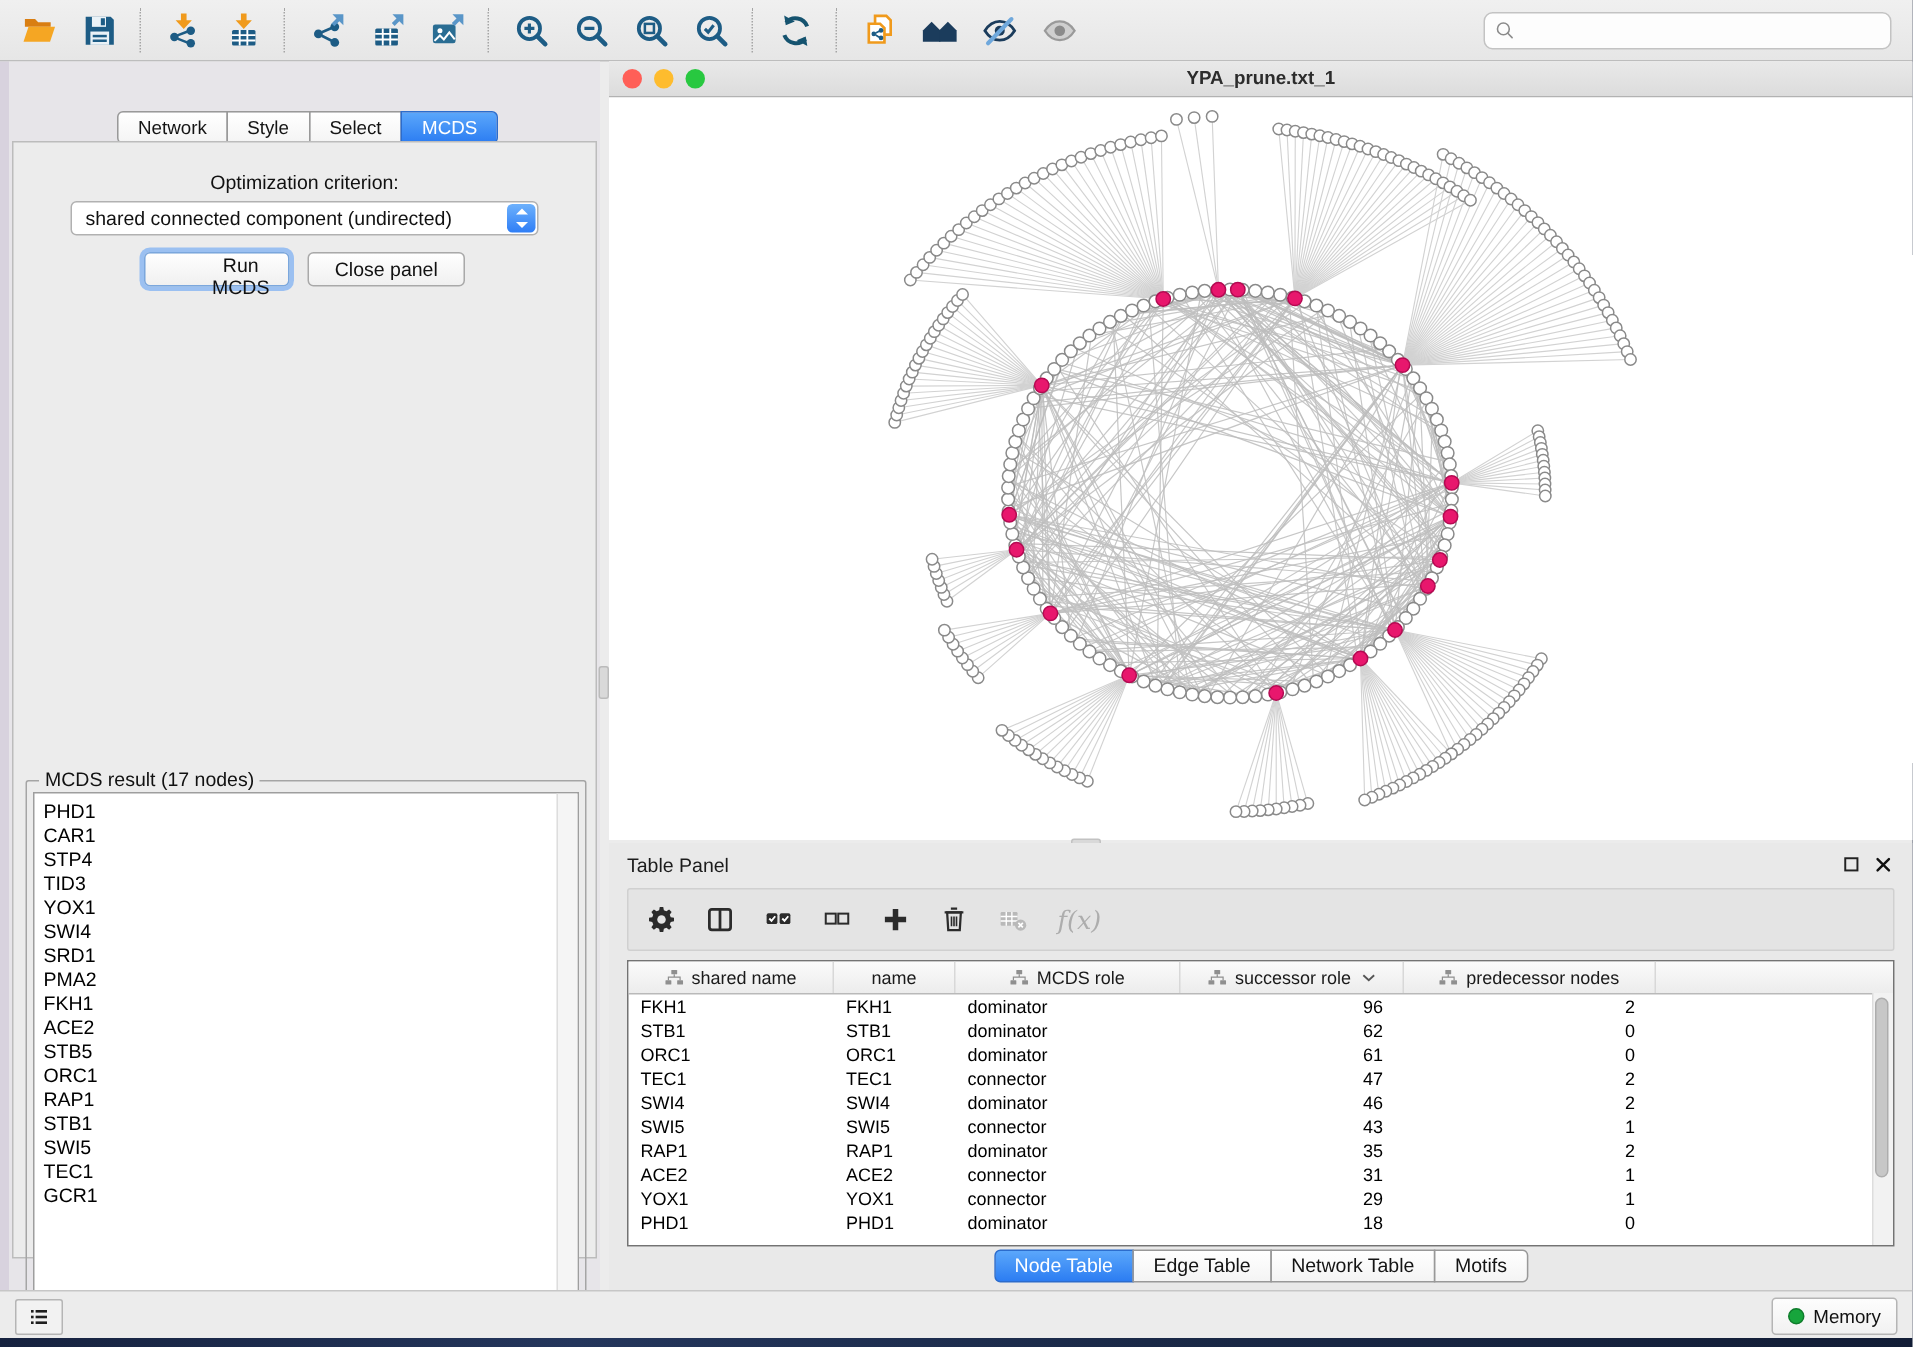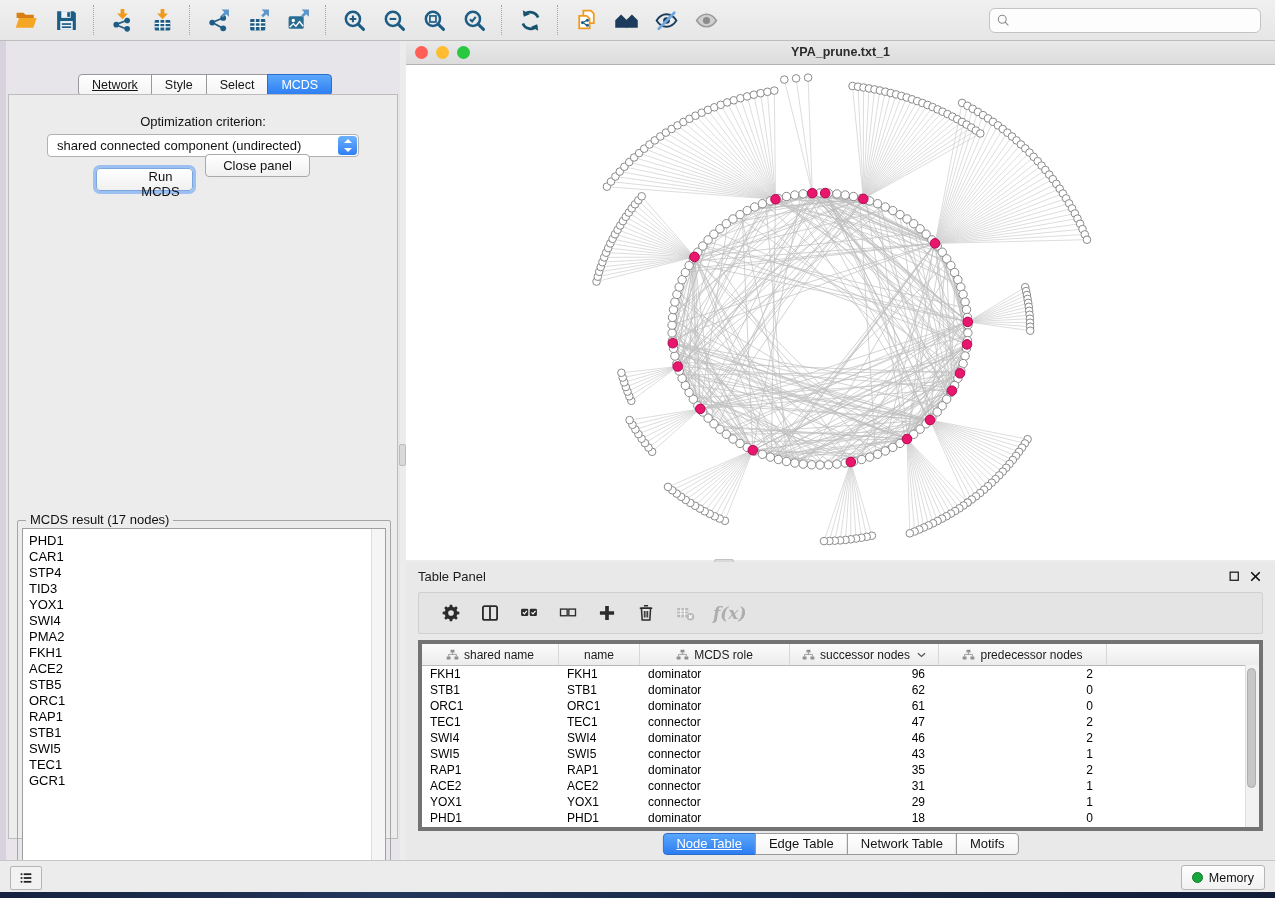--- a/index.html
+++ b/index.html
@@ -28,37 +28,37 @@
   .panel-titlebar{position:absolute;left:0;top:0;right:0;height:26px;}
   .panel-title{position:absolute;left:10px;top:6px;font-size:13px;color:#1c1c1c;}
   .win-ctl{position:absolute;top:7px;width:13px;height:13px;cursor:default;}
   .win-ctl svg{width:13px;height:13px;display:block;}
   .cp-float{right:36px;} .cp-close{right:14px;}
 
   .seg-row{position:absolute;display:flex;}
   .cp-tabs{top:33px;left:72px;}
   .seg{height:20px;line-height:20px;padding:0 13px;background:linear-gradient(#ffffff,#f4f4f4);border:1px solid #999;
     margin-left:-1px;font-size:12.5px;color:#141414;cursor:default;white-space:nowrap;}
-  .seg:first-child{border-radius:4px 0 0 4px;margin-left:0;text-decoration:underline;}
+  .seg:first-child{border-radius:4px 0 0 4px;margin-left:0;}
   .seg:last-child{border-radius:0 4px 4px 0;}
   .seg.active{background:linear-gradient(#5ba7fb,#2c7df2);border-color:#2c6ccc;color:#fff;}
 
   .cp-content{position:absolute;left:2px;top:53px;right:2px;bottom:21px;background:#ececec;border:1px solid #bcbcbc;}
   .opt-label{position:absolute;top:19px;left:0;right:0;text-align:center;font-size:13px;color:#111;}
   .mac-select{position:absolute;left:38px;top:39px;width:312px;height:23px;background:#fff;border:1px solid #b1b1b1;border-radius:4px;
     box-sizing:border-box;display:flex;align-items:center;cursor:default;}
   .mac-select .sel-text{flex:1;font-size:13px;color:#111;padding-left:9px;white-space:nowrap;overflow:hidden;}
   .stepper{width:19px;height:19px;margin-right:1px;background:linear-gradient(#6db1fc,#2f7ef6);border-radius:3.5px;position:relative;flex:0 0 auto;}
   .stepper i{position:absolute;left:50%;transform:translateX(-50%);width:0;height:0;border-left:4px solid transparent;border-right:4px solid transparent;}
   .stepper .up{top:3px;border-bottom:4.5px solid #fff;}
   .stepper .dn{bottom:3px;border-top:4.5px solid #fff;}
   .mac-btn{position:absolute;height:23px;box-sizing:border-box;background:linear-gradient(#ffffff,#f0f0f0);border:1px solid #a9a9a9;
     border-radius:4px;font-size:13px;color:#111;font-family:"Liberation Sans",sans-serif;cursor:default;padding:0 12px;}
   .btn-run{left:87px;top:73px;width:97px;box-shadow:0 0 0 3px rgba(90,156,245,.55);border-color:#7ba7dd;padding-left:44px;}
-  .btn-closepanel{left:196px;top:59px;width:105px;}
+  .btn-closepanel{left:196px;top:73px;width:105px;}
 
   .groupbox{position:absolute;left:8px;top:425px;width:372px;height:370px;border:1px solid #a5a5a5;border-radius:2px;}
   .groupbox .legend{position:absolute;top:-9px;left:8px;background:#ececec;padding:0 4px;font-size:13px;color:#111;}
   .result-list{position:absolute;left:4px;top:7px;right:4px;bottom:4px;background:#fff;border:1px solid #9e9e9e;overflow:hidden;}
   .result-list ul{list-style:none;margin:0;padding:4px 0 0 6px;}
   .result-list li{font-size:13px;line-height:16px;color:#000;}
   .rl-scroll{position:absolute;right:0;top:0;bottom:0;width:13px;background:#f5f5f5;border-left:1px solid #ddd;}
 
   
   .vgrip{position:absolute;left:399px;top:444px;width:7px;height:22px;background:#d9d9d9;border:1px solid #bbb;border-radius:2px;box-sizing:border-box;}
@@ -72,25 +72,25 @@
   .light{width:13px;height:13px;border-radius:50%;cursor:default;}
   .net-title{position:absolute;left:0;right:0;top:4px;text-align:center;font-size:12.5px;font-weight:bold;color:#2c2c2c;}
   .net-canvas{position:absolute;left:0;top:24px;right:0;bottom:0;background:#fff;overflow:hidden;}
 
   
   .table-panel{position:absolute;left:406px;top:562px;right:0;height:298px;background:#e9e9e9;}
   .tp-title{position:absolute;left:12px;top:7px;font-size:13px;color:#1c1c1c;}
   .tp-float{right:34px;top:8px;} .tp-close{right:13px;top:8px;}
   .tp-toolbar{position:absolute;left:12px;right:12px;top:30px;height:42px;background:#e4e4e4;border:1px solid #d0d0d0;border-radius:2px;
     display:flex;align-items:center;gap:9px;padding-left:12px;box-sizing:border-box;}
-  .tp-btn{width:30px;height:30px;border:none;background:transparent;display:flex;align-items:center;justify-content:flex-end;padding:0;cursor:default;font-weight:bold;}
+  .tp-btn{width:30px;height:30px;border:none;background:transparent;display:flex;align-items:center;justify-content:flex-start;padding:0;cursor:default;}
   .tp-btn svg{width:20px;height:20px;}
   .tp-btn.wide{width:42px;} .tp-btn.wide svg{width:34px;height:22px;}
 
-  .grid-wrap{position:absolute;left:12px;right:12px;top:78px;height:191px;background:#fff;border:4px solid #737373;box-sizing:border-box;overflow:hidden;}
+  .grid-wrap{position:absolute;left:12px;right:12px;top:78px;height:191px;background:#fff;border:1px solid #737373;box-sizing:border-box;overflow:hidden;}
   .g-header{display:flex;height:21px;border-bottom:1px solid #b9b9b9;background:linear-gradient(#fbfbfb,#ececec);}
   .g-hcell{display:flex;align-items:center;justify-content:center;gap:5px;font-size:12px;color:#1a1a1a;
     border-right:1px solid #d8d8d8;box-sizing:border-box;height:21px;cursor:default;}
   .g-hcell svg.tree{width:13px;height:11px;} .g-hcell svg.chev{width:9px;height:6px;margin-left:2px;}
   .g-row{display:flex;height:16px;}
   .g-cell{font-size:12px;color:#000;line-height:16px;box-sizing:border-box;padding-left:8px;overflow:hidden;white-space:nowrap;}
   .g-cell.num{text-align:right;padding-right:14px;padding-left:0;}
   .g-scroll{position:absolute;right:0;top:21px;bottom:0;width:13px;background:#f2f2f2;border-left:1px solid #ddd;}
   .g-thumb{position:absolute;left:1px;top:3px;width:9px;height:120px;background:#c7c7c7;border:1px solid #adadad;border-radius:5px;box-sizing:border-box;}
 
@@ -285,20 +285,21 @@
       <div class="groupbox">
         <span class="legend">MCDS result (17 nodes)</span>
         <div class="result-list">
           <ul id="result-ul">
               <li>PHD1</li>
               <li>CAR1</li>
               <li>STP4</li>
               <li>TID3</li>
               <li>YOX1</li>
               <li>SWI4</li>
+              <li>SRD1</li>
               <li>PMA2</li>
               <li>FKH1</li>
               <li>ACE2</li>
               <li>STB5</li>
               <li>ORC1</li>
               <li>RAP1</li>
               <li>STB1</li>
               <li>SWI5</li>
               <li>TEC1</li>
               <li>GCR1</li>
@@ -1284,21 +1285,21 @@
             <span style="display: flex;">
               <svg class="tree" viewBox="0 0 16 13">
                 <g fill="#8f8f8f">
                   <rect x="5.6" y="0.5" width="4.8" height="3.6" rx="0.5"></rect>
                   <rect x="0.8" y="8.9" width="4.8" height="3.6" rx="0.5"></rect>
                   <rect x="10.4" y="8.9" width="4.8" height="3.6" rx="0.5"></rect>
                 </g>
                 <path d="M8 4.1v2.3M3.2 8.9V6.4h9.6v2.5" stroke="#8f8f8f" fill="none"></path>
               </svg>
             </span>
-            <span>successor nodes</span>
+            <span>successor role</span>
             <span style="display: flex;">
               <svg class="chev" viewBox="0 0 10 6">
                 <path d="M1 1l4 3.6L9 1" stroke="#555" stroke-width="1.4" fill="none"></path>
               </svg>
             </span>
           </div>
           <div class="g-hcell" style="width: 168px;">
             <span style="display: flex;">
               <svg class="tree" viewBox="0 0 16 13">
                 <g fill="#8f8f8f">

